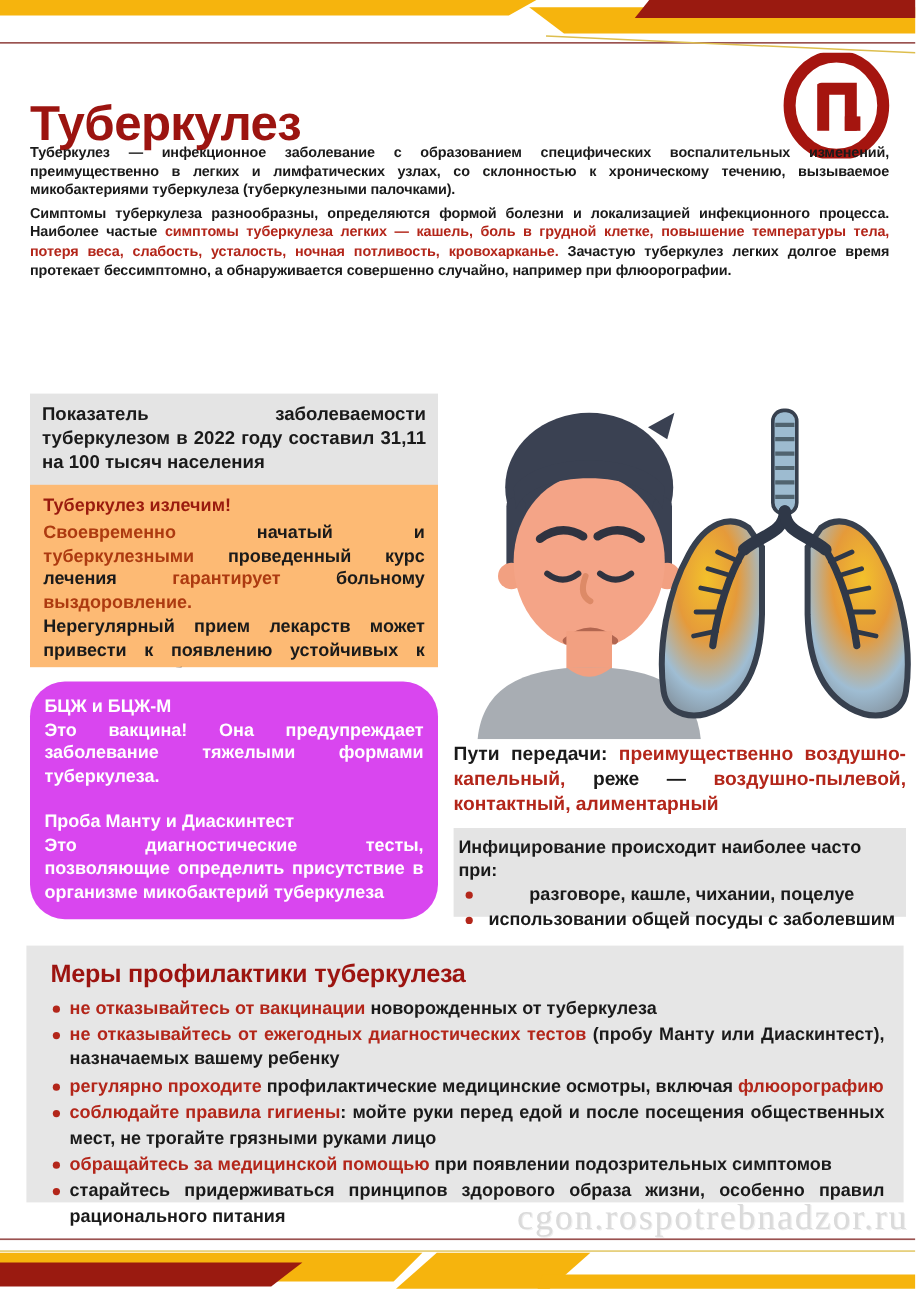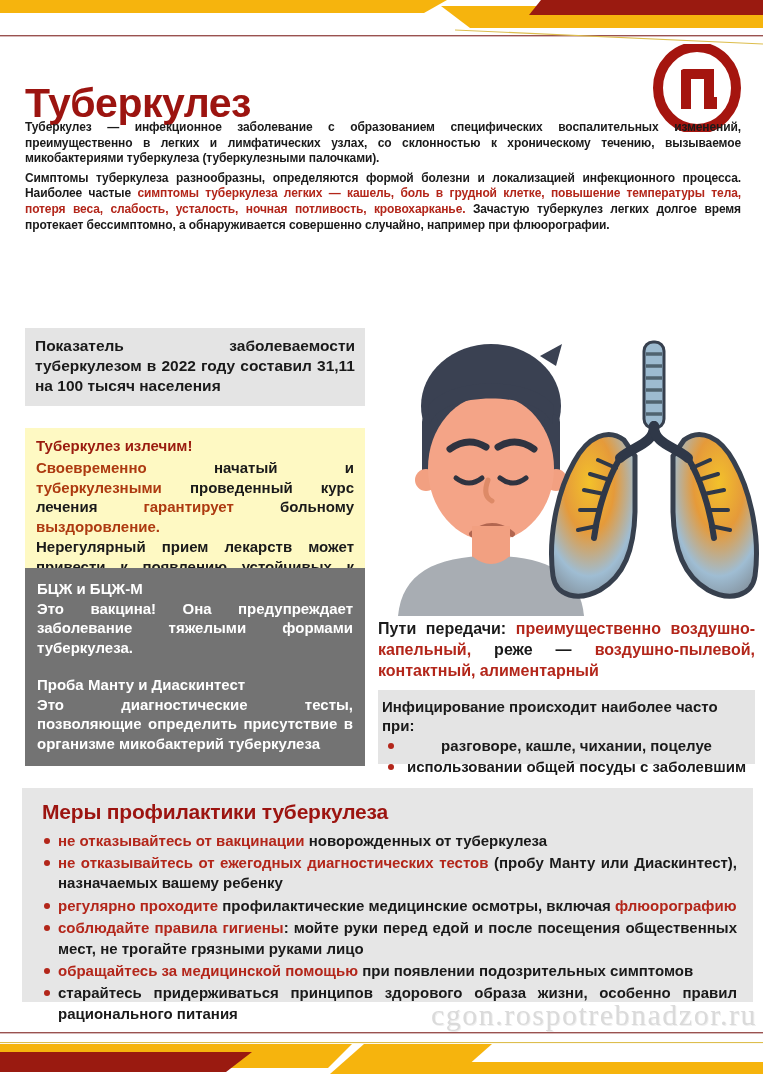--- a/index.html
+++ b/index.html
@@ -29,27 +29,27 @@
   .t-black{color:#1a1a1a;}
   .t-darkred{color:#9A1B0E;}
   .t-orangered{color:#AD3A10;}
   
   .box{position:absolute;box-sizing:border-box;text-align:justify;}
   .stats-box{
     left:25px;top:328px;width:340px;height:78px;background:#E4E4E4;
     padding:8px 10px;font-size:15.5px;line-height:1.3;
   }
   .cure-box{
-    left:25px;top:428px;width:340px;height:152px;background:#fef9c3;
+    left:25px;top:404px;width:340px;height:152px;background:#fdba74;
     padding:8px 11px;font-size:15px;line-height:1.32;overflow:hidden;
   }
   .cure-box .seg-wrap{display:block;margin-bottom:2px;}
   .vaccine-box{
-    left:25px;top:568px;width:340px;height:198px;background:#737373;color:#fff;
-    padding:11px 12px;font-size:15px;line-height:1.3;
+    left:25px;top:568px;width:340px;height:198px;background:#d946ef;color:#fff;
+    padding:11px 12px;font-size:15px;line-height:1.3;border-radius:29px;
   }
   .vaccine-box .vb-head{display:block;}
   .vaccine-box .vb-gap{display:block;height:18px;}
   
   .illustration{position:absolute;left:372px;top:328px;width:388px;height:288px;}
   .transmission{
     position:absolute;left:378px;top:618px;width:377px;
     font-size:16px;line-height:1.32;text-align:justify;
   }
   .infection-box{

